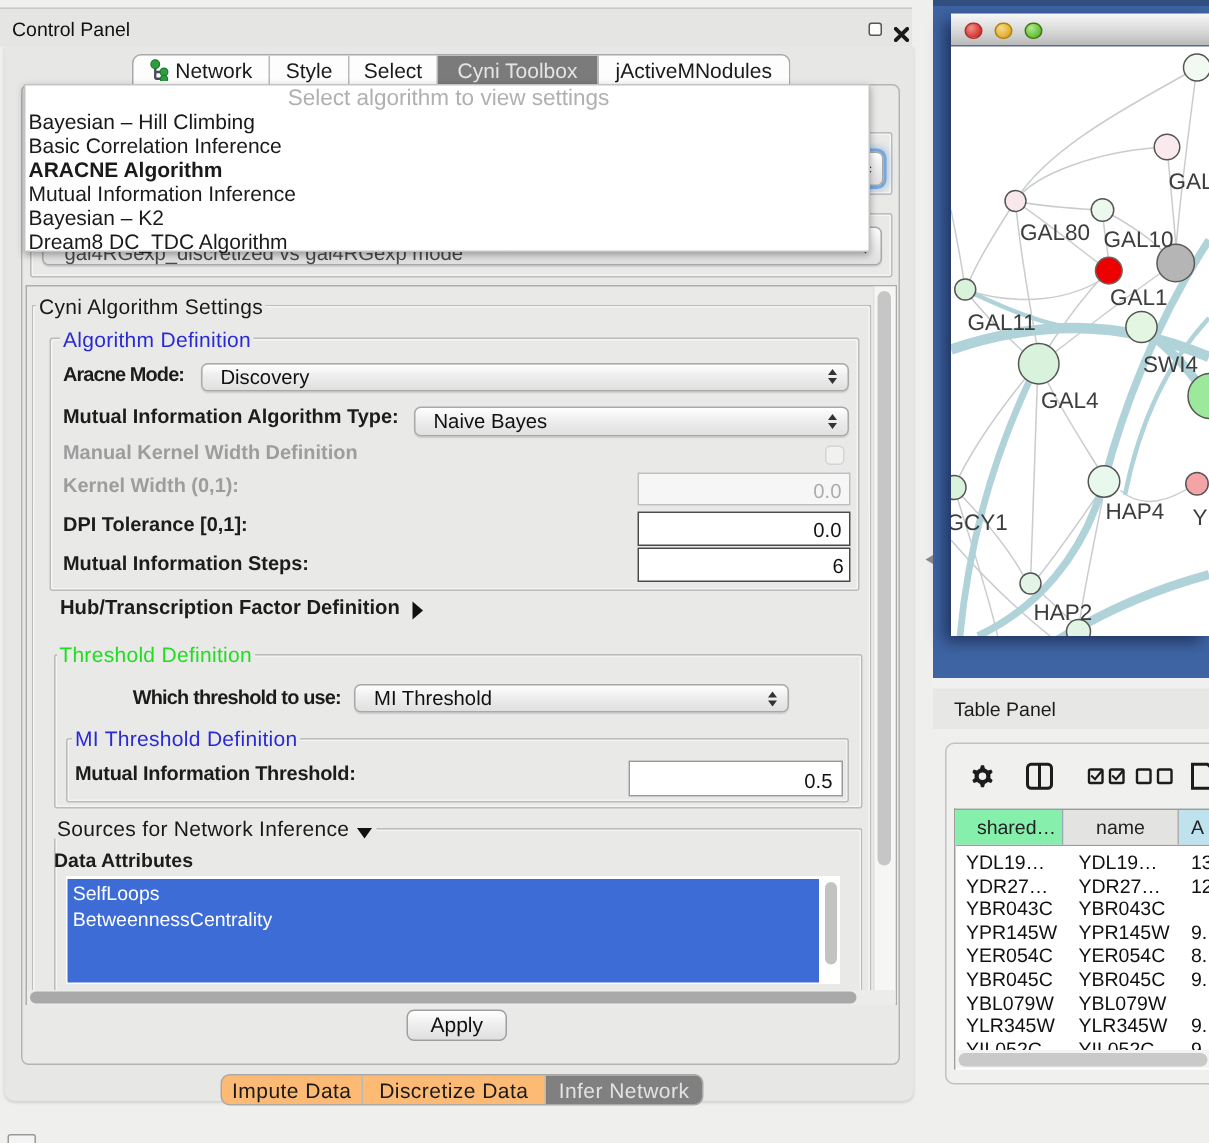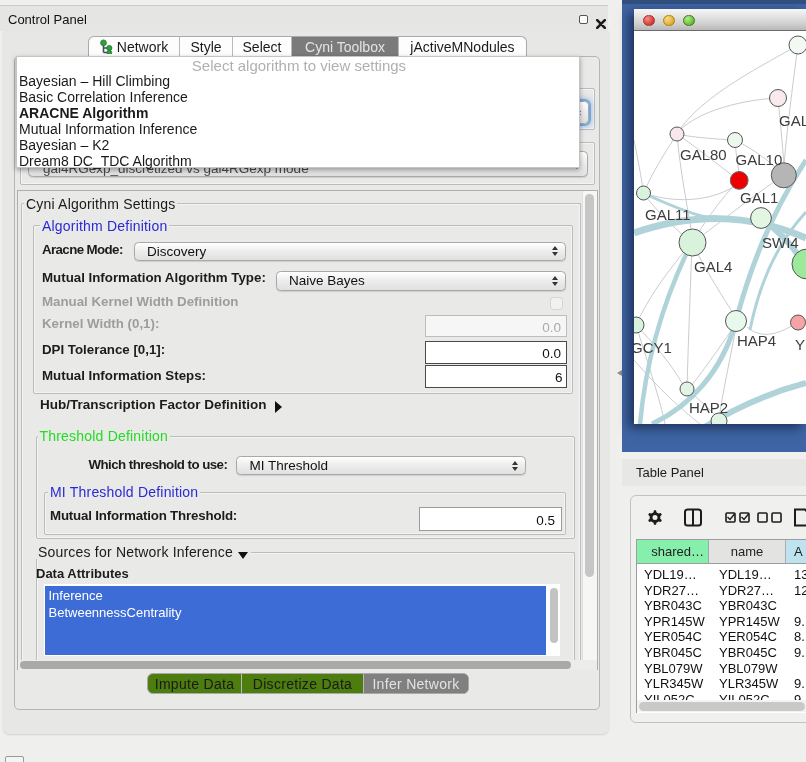--- a/index.html
+++ b/index.html
@@ -27,21 +27,21 @@
 .field { position:absolute; background:#fff; border:1px solid #4a4a4a; font-size:13.5px; color:#111; text-align:right; padding:4px 4.5px 0 0; }
 .lbl { position:absolute; font-size:13.3px; font-weight:bold; color:#1c1c1c; line-height:16px; }
 .dis { color:#9d9d9d; }
 #popup { left:16px; top:56px; width:564px; height:112px; background:#fff; border:1px solid #c4c4c4; box-shadow:0 2px 5px rgba(0,0,0,0.35); font-size:14px; color:#1a1a1a; }
 #popup .hint { text-align:center; color:#b0b0b0; height:15.5px; font-size:15px; padding-left:2px; }
 #popup .it { height:16.2px; padding-left:2px; line-height:16.4px; }
 #dalist { left:44.5px; top:585.5px; width:501.5px; height:69px; background:#3d6cd7; padding-top:2.5px; }
 #dalist .sel { color:#fff; font-size:13px; height:16.9px; line-height:16.9px; padding-left:4px; }
 .vthumb { position:absolute; border-radius:4.5px; }
 #applybtn { left:271px; top:673px; width:67px; height:21px; background:linear-gradient(#ffffff,#ededed 50%,#e0e0e0); border:1px solid #9f9f9f; border-radius:5px; font-size:14px; color:#111; text-align:center; line-height:19px; }
-#bottabs { left:147px; top:673px; height:21px; display:flex; background:#4d7c0f; border:1px solid #a9a9a9; border-radius:6px; overflow:hidden; font-size:14px; letter-spacing:0.3px; color:#1a1a1a; }
+#bottabs { left:147px; top:716px; height:21px; display:flex; background:#fdba74; border:1px solid #a9a9a9; border-radius:6px; overflow:hidden; font-size:14px; letter-spacing:0.3px; color:#1a1a1a; }
 #bottabs .seg { display:flex; align-items:center; justify-content:center; border-right:1px solid #b9b9b9; }
 #bottabs .seg:last-child { border-right:none; }
 #bottabs .sel { background:#808080; color:#e2e2e2; }
 #desk { left:622px; top:0px; width:184px; height:452px; background:#3e64a4; }
 #desk .topline { position:absolute; left:0; top:0; width:100%; height:4px; background:#31507f; }
 #netwin { position:absolute; left:12px; top:9px; width:172px; height:415px; box-shadow:-5px 4px 10px rgba(0,0,20,0.5); }
 #nettitle { position:absolute; left:0; top:0; width:100%; height:22px; background:linear-gradient(#f7f7f7,#d0d0d0 70%,#b8b8b8); border-bottom:1px solid #6a6a6a; }
 .tl { position:absolute; top:5.5px; width:11.5px; height:11.5px; border-radius:50%; }
 #netcanvas { position:absolute; left:0; top:22px; width:172px; height:393px; background:#fff; overflow:hidden; }
 #tpstrip { left:622px; top:452px; width:184px; height:7px; background:#f0f0ef; }
@@ -136,21 +136,21 @@
 <div class="lbl" style="left:50px; top:507.5px; letter-spacing:-0.17px;">Mutual Information Threshold:</div>
 <div class="field" style="left:419px; top:506.5px; width:142.5px; height:24.5px; border-color:#9a9a9a; padding-top:5px; padding-right:5.5px;">0.5</div>
 
 <div class="group" style="left:35.5px; top:551.5px; width:539px; height:116px; border-bottom:none;"></div>
 <div class="gtitle" style="left:36px; top:544.5px; color:#1a1a1a;">Sources for Network Inference &nbsp; &nbsp;</div>
 <div class="abs" style="left:238px; top:551.5px; width:0; height:0; border-left:5.5px solid transparent; border-right:5.5px solid transparent; border-top:7px solid #111;"></div>
 <div class="lbl" style="left:36px; top:565.5px; font-size:13px;">Data Attributes</div>
 
 <div class="abs" style="left:44px; top:584px; width:516px; height:71.5px; background:#fff;"></div>
 <div class="abs" id="dalist">
-  <div class="sel">Inference</div>
+  <div class="sel">SelfLoops</div>
   <div class="sel">BetweennessCentrality</div>
 </div>
 <div class="vthumb" style="left:550.3px; top:588.4px; width:7.4px; height:55px; background:#c3c3c3;"></div>
 
 <div class="vthumb" style="left:585px; top:194px; width:8.5px; height:383px; background:#c6c6c6;"></div>
 <div class="abs" style="left:18px; top:659.5px; width:579px; height:10px; background:#ececeb;"></div>
 <div class="vthumb" style="left:20px; top:661px; width:551px; height:8px; background:#a9a9a9;"></div>
 
 <div class="abs" id="popup">
   <div class="hint">Select algorithm to view settings</div>

